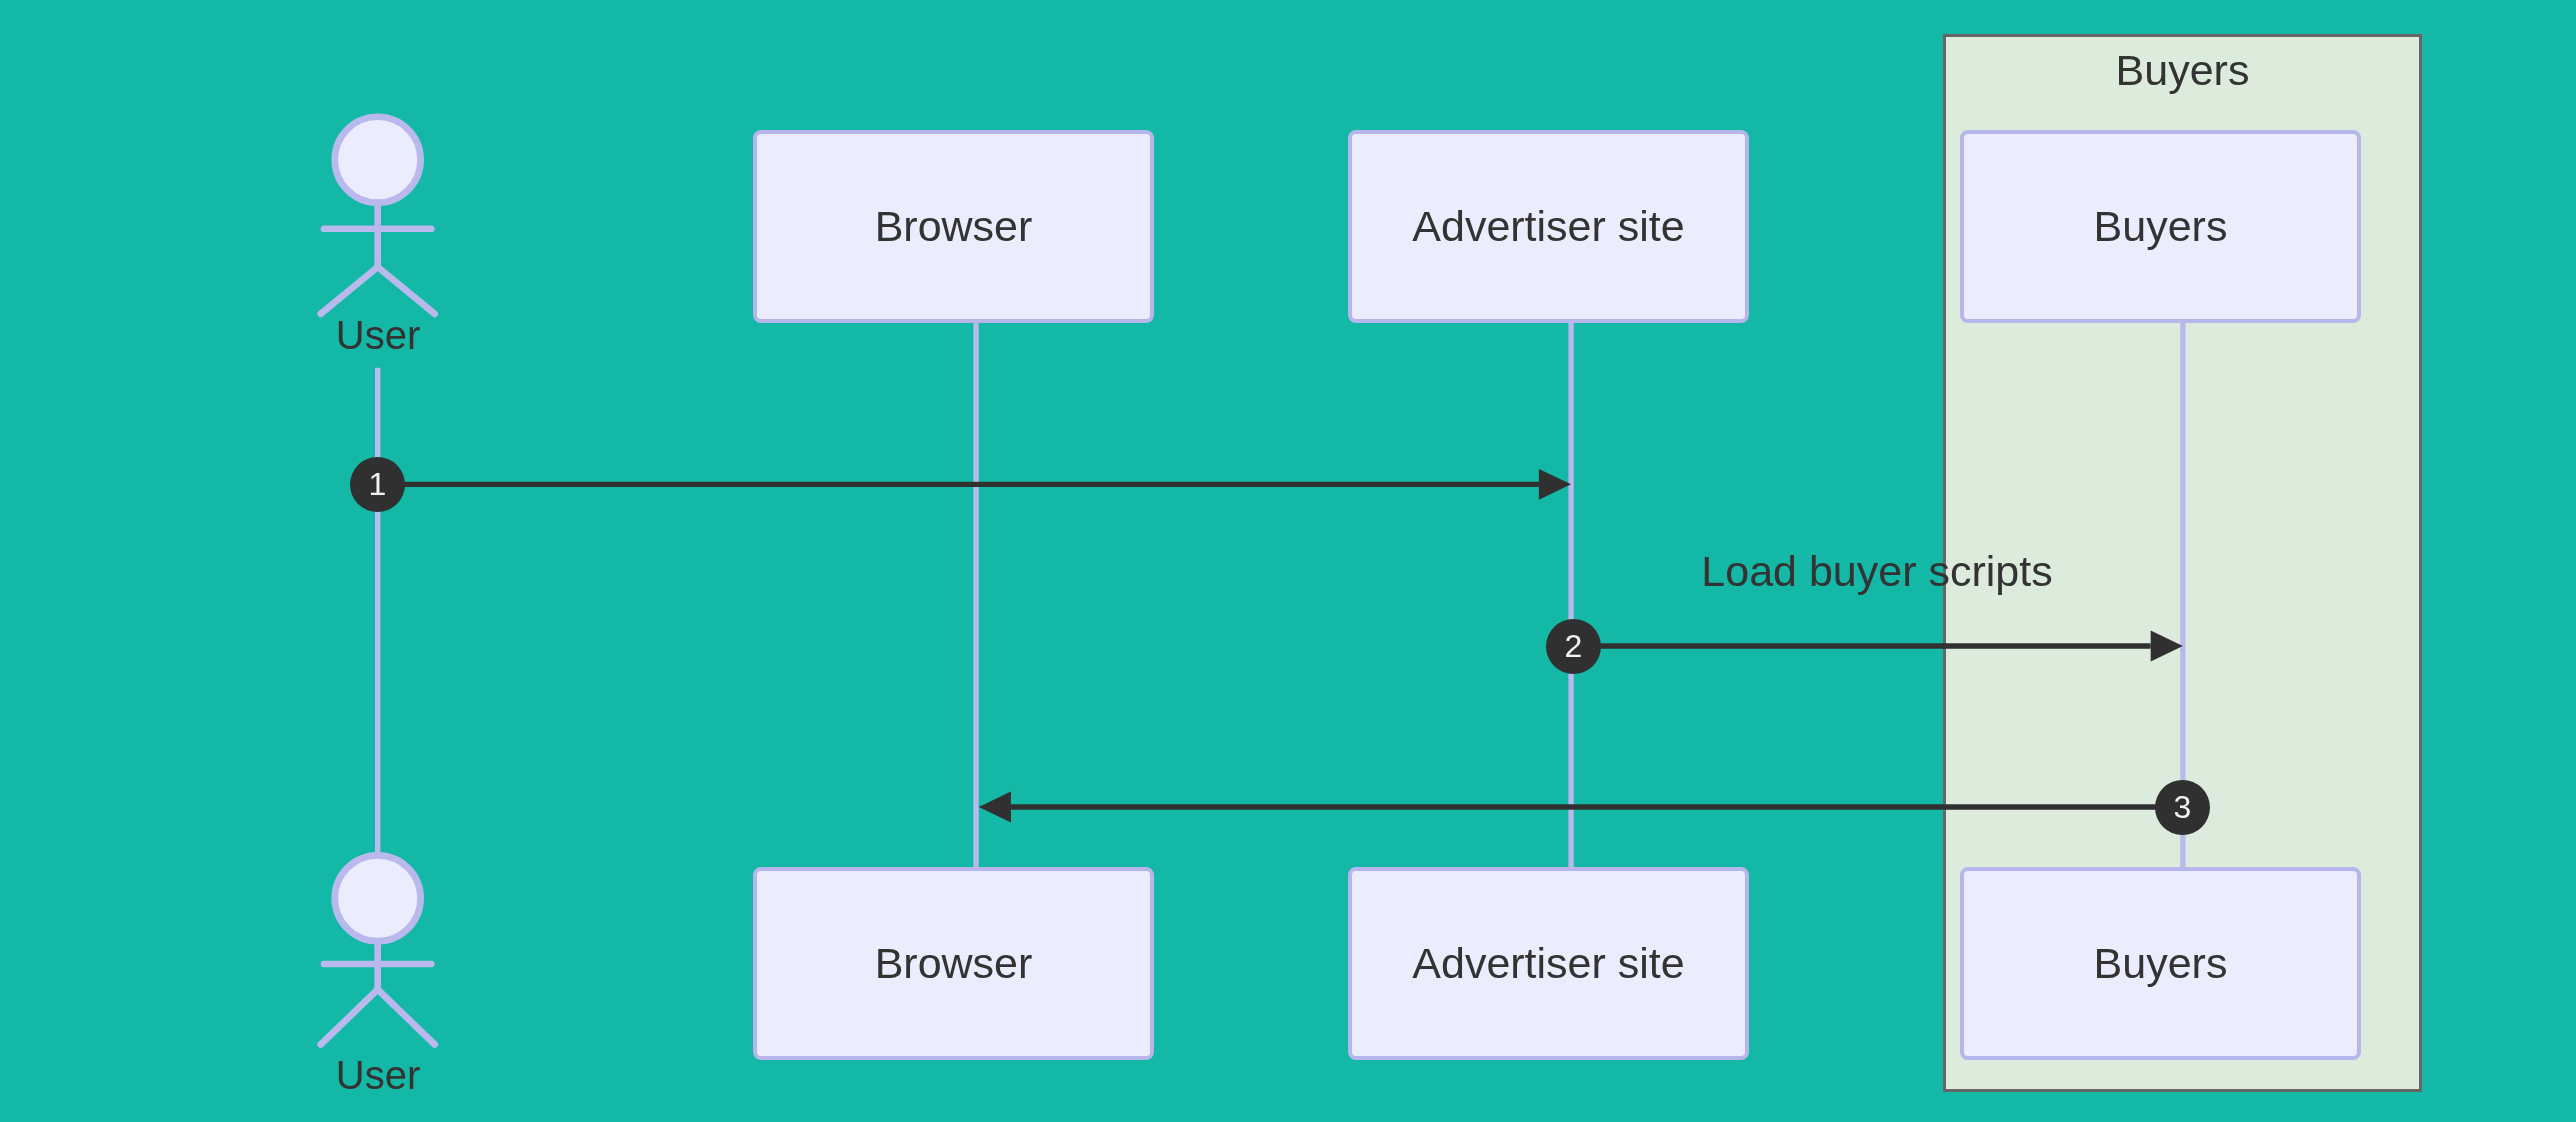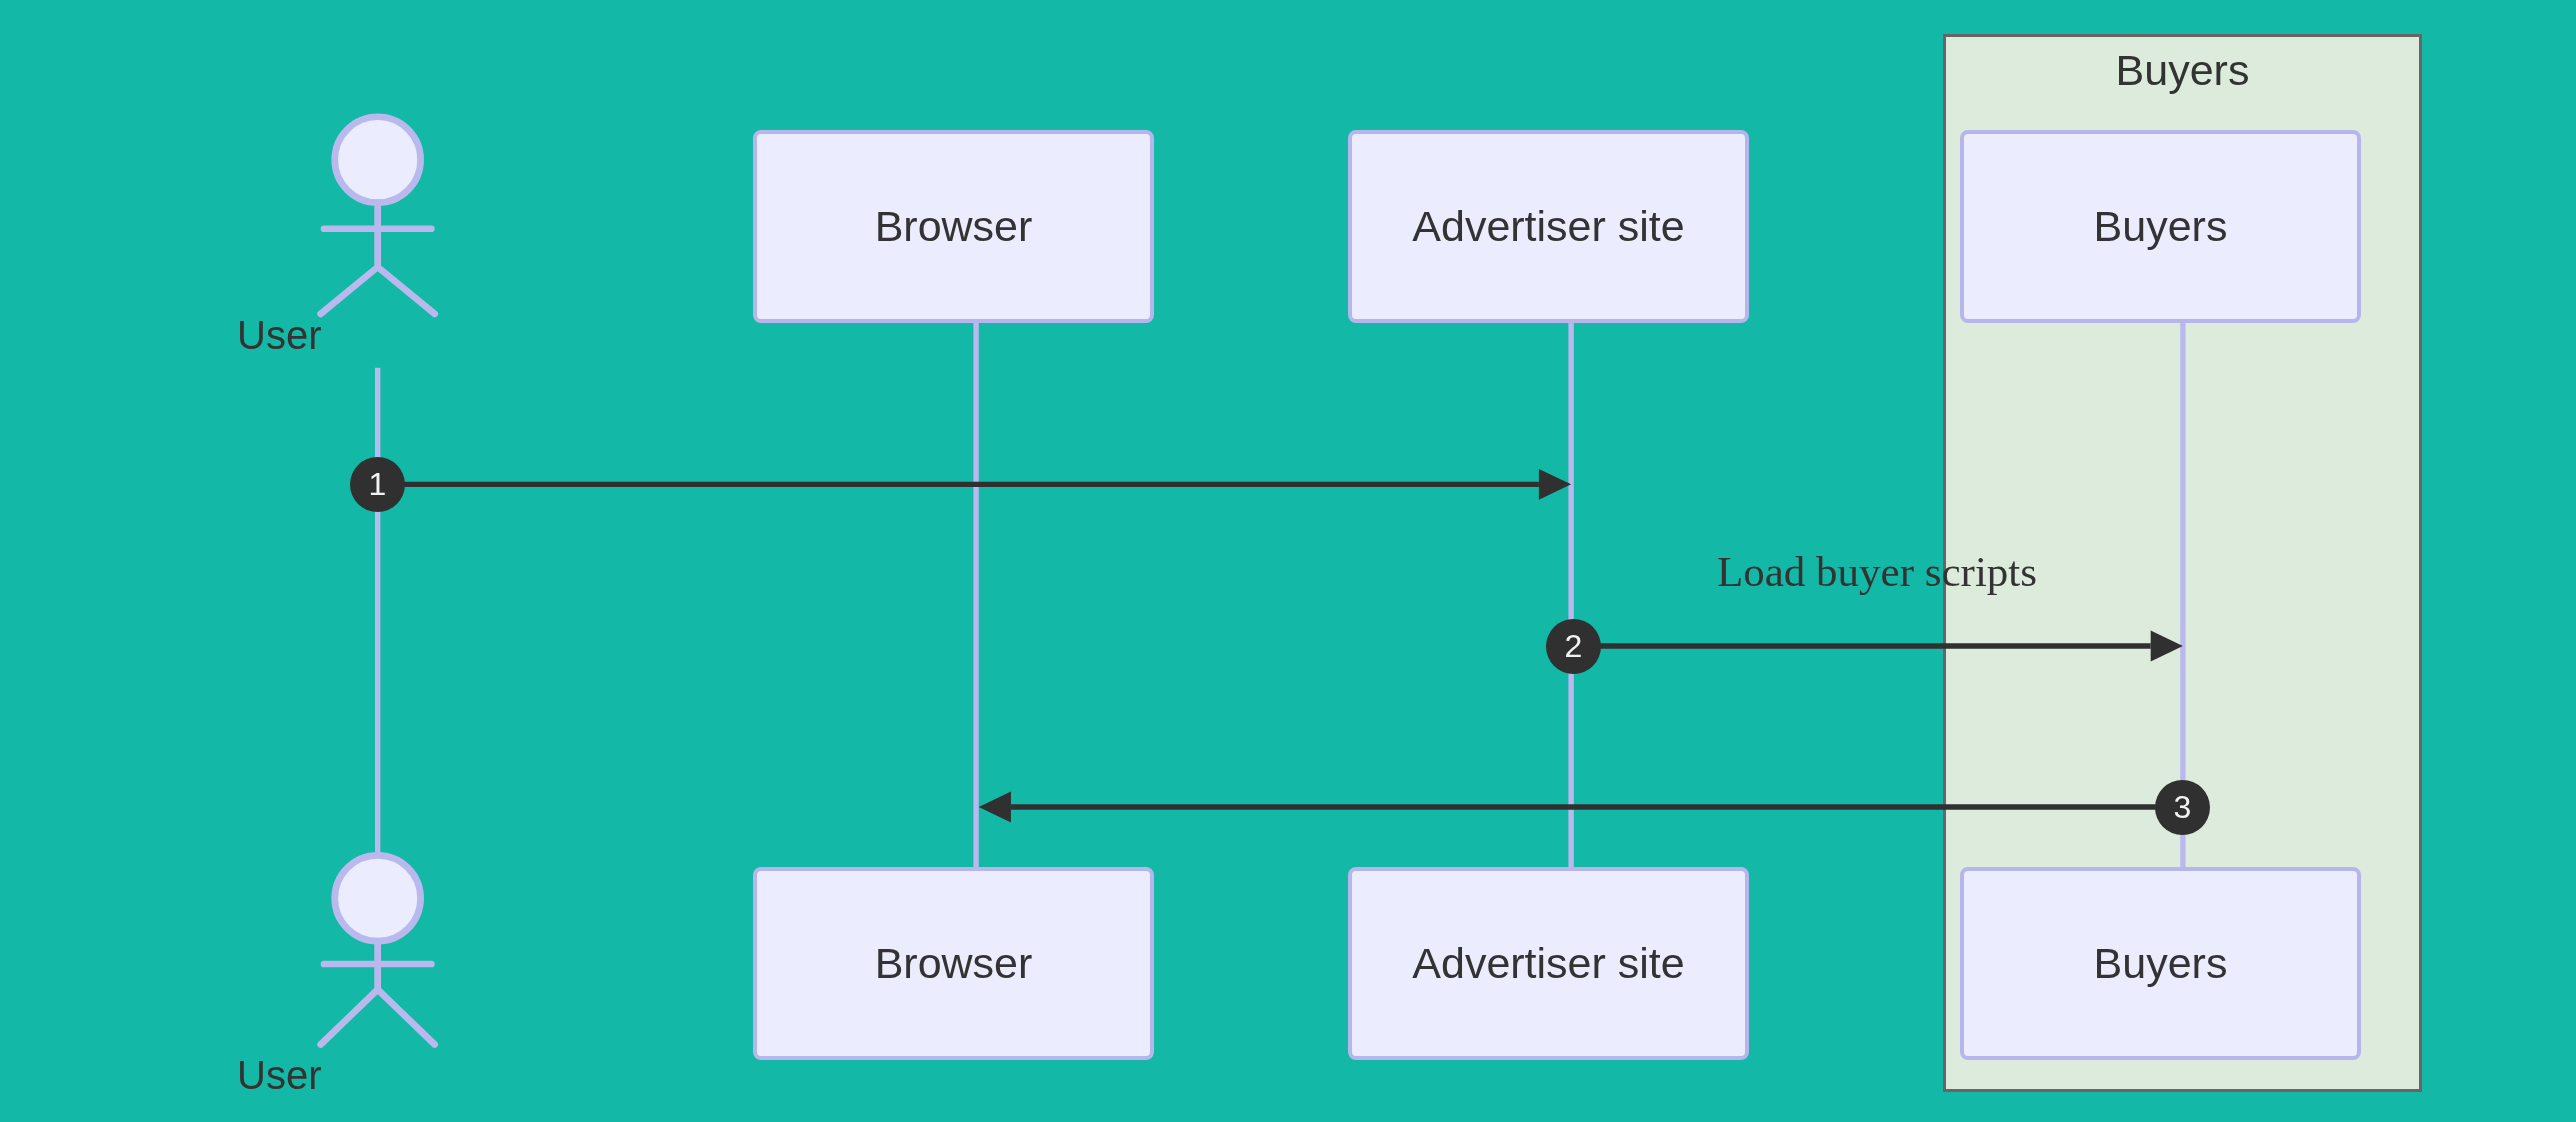--- a/index.html
+++ b/index.html
@@ -71,21 +71,21 @@
     font-size: 32px;
     display: flex;
     align-items: center;
     justify-content: center;
     z-index: 4;
   }
   
   .actor-label {
     position: absolute;
     width: 282px;
-    text-align: left;
+    text-align: center;
     transform: translate(-50%, -50%);
     font-size: 40px;
     color: #333333;
     z-index: 3;
   }
 </style>
 </head>
 <body>
 
 <div class="canvas">
@@ -148,20 +148,20 @@
   <div class="pbox" style="left:1348px; top:867px;">
     <span class="pbox-label">Advertiser site</span>
   </div>
   <div class="pbox" style="left:1960px; top:867px;">
     <span class="pbox-label">Buyers</span>
   </div>
 
   <div class="actor-label" style="left:378px; top:335px;">User</div>
   <div class="actor-label" style="left:378px; top:1075px;">User</div>
 
-  <div class="msg" style="left:1877px; top:571px;font-family:Liberation Serif, serif;">Load buyer scripts</div>
+  <div class="msg" style="left:1877px; top:571px;">Load buyer scripts</div>
 
   <div class="seq" style="left:350px; top:457px;">1</div>
   <div class="seq" style="left:1546px; top:619px;">2</div>
   <div class="seq" style="left:2155px; top:780px;">3</div>
 
 </div>
 
 
 </body></html>

